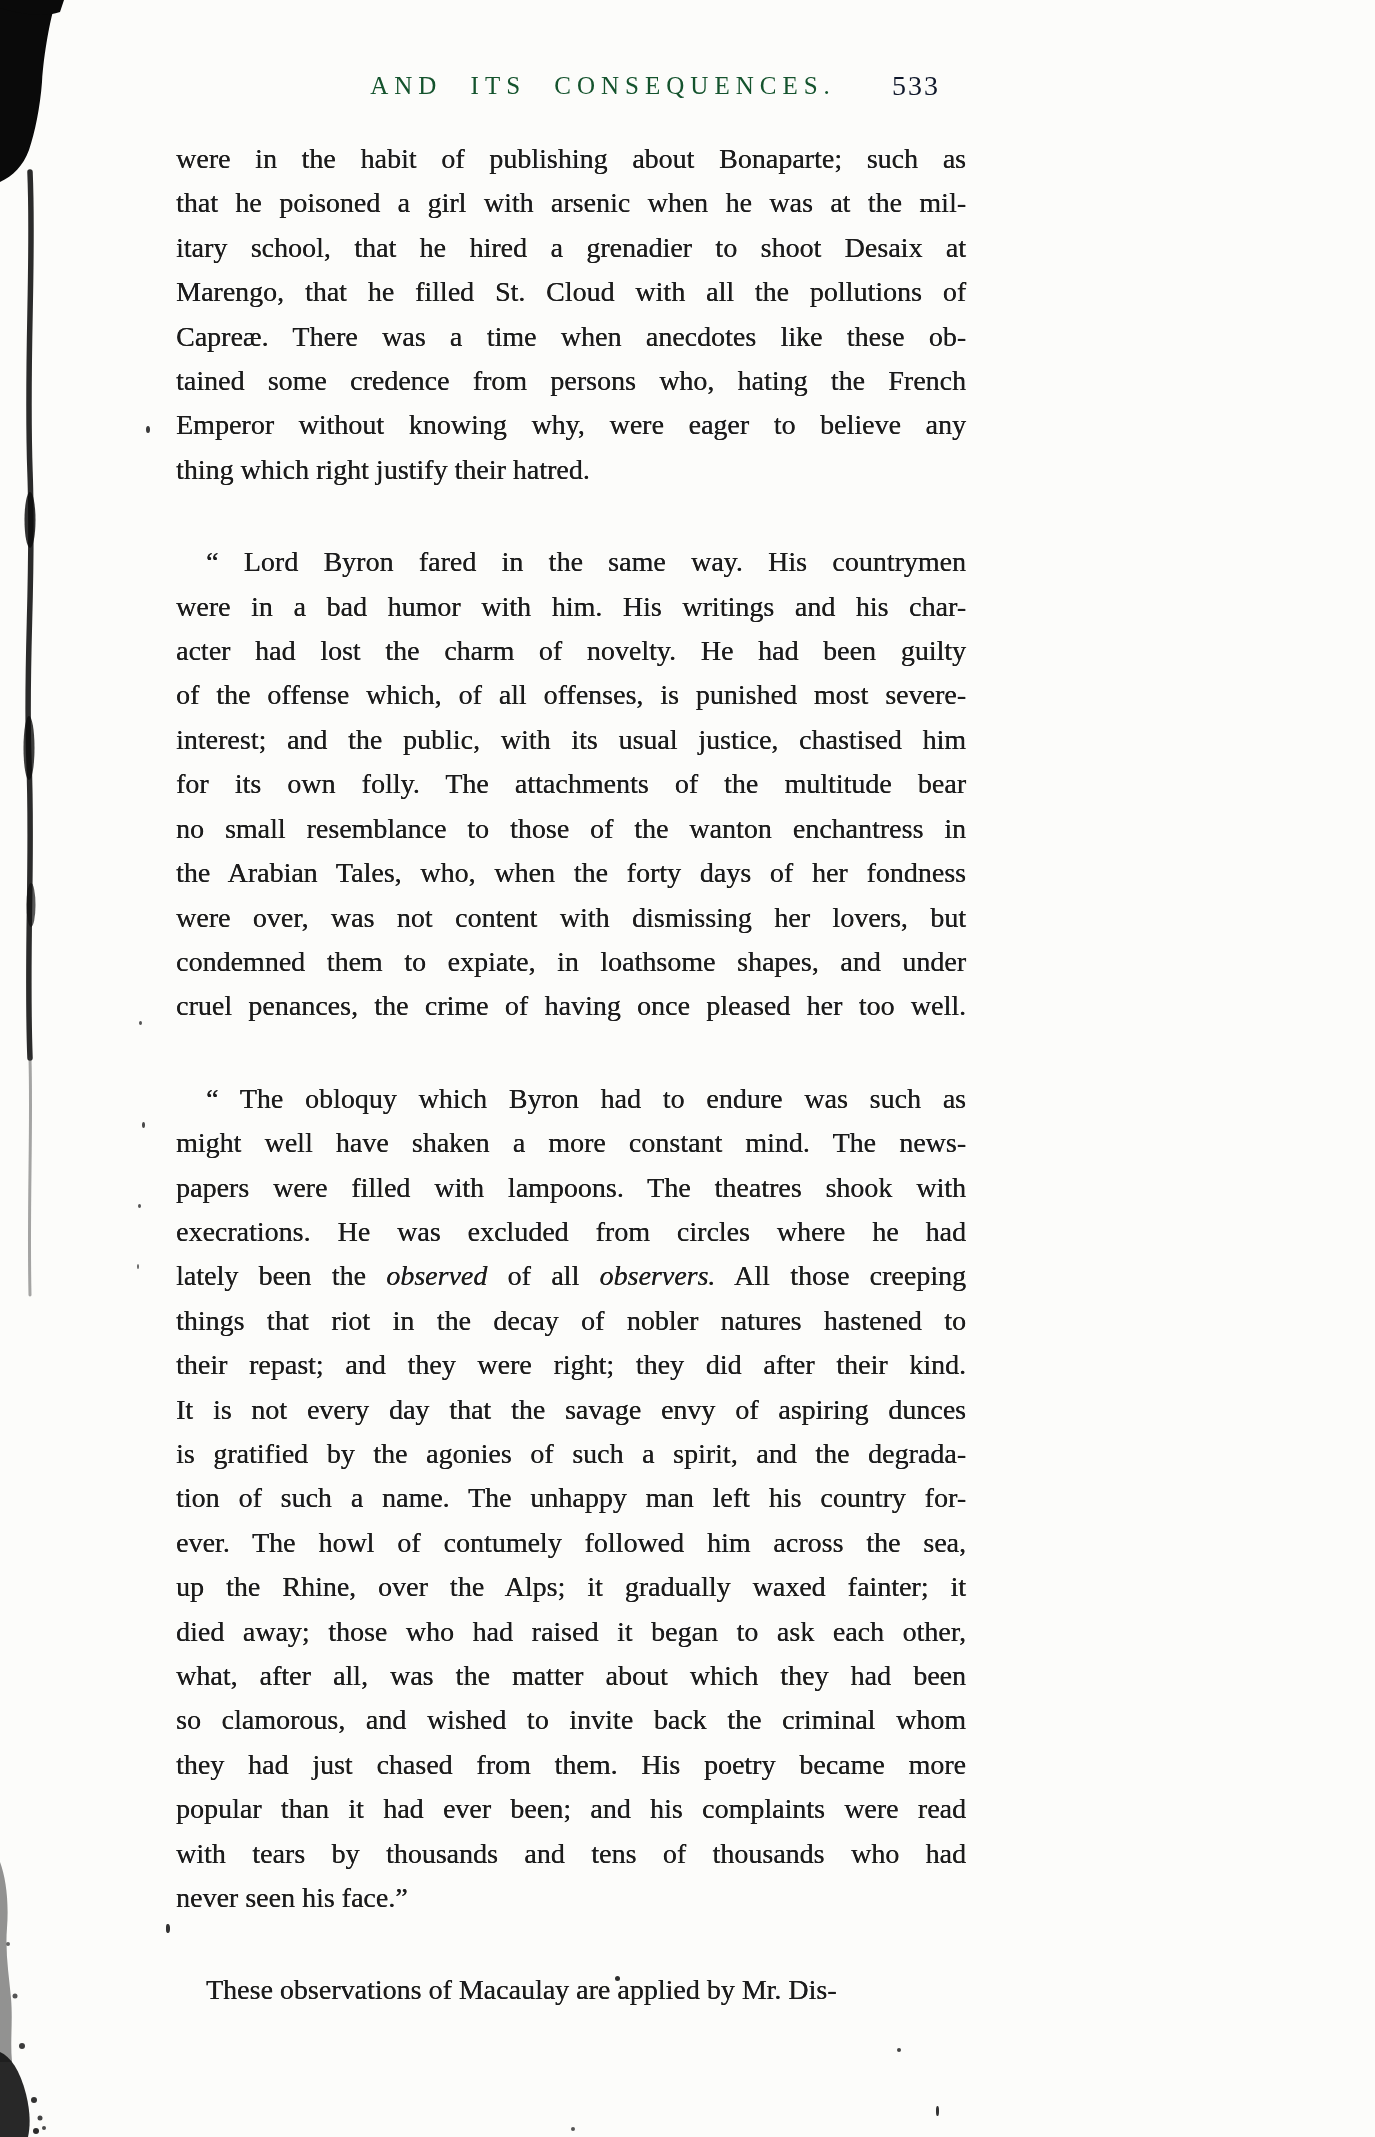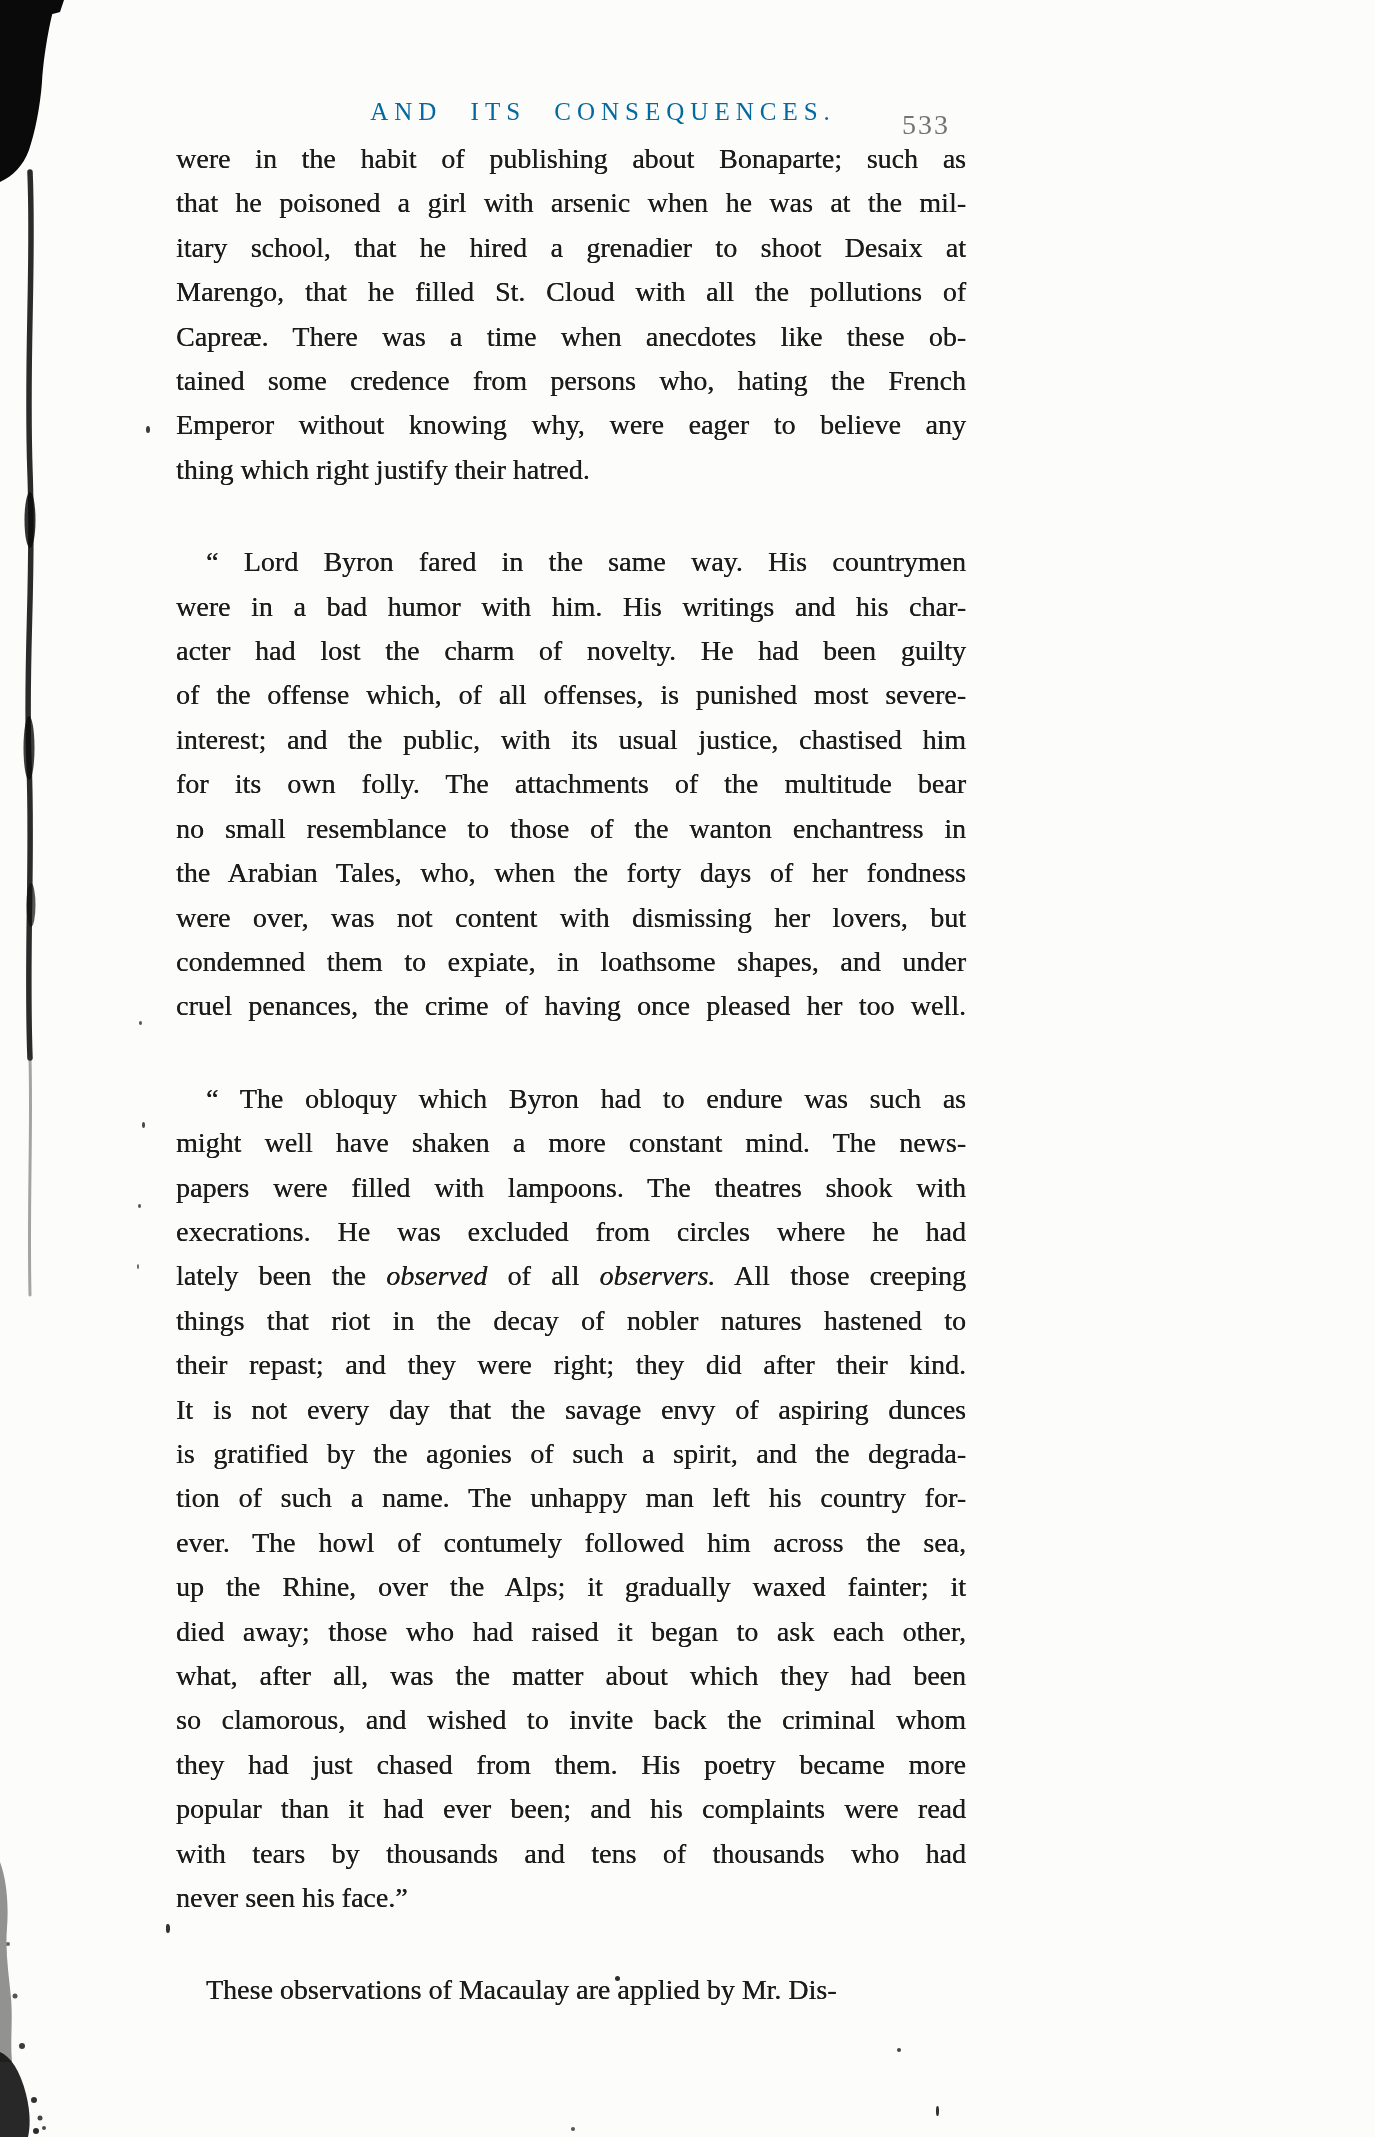--- a/index.html
+++ b/index.html
@@ -23,31 +23,29 @@
   }
   .running-head .title {
     position: absolute;
     left: calc(50% + 32px);
     transform: translateX(-50%);
     top: 2px;
     font-size: 25px;
     letter-spacing: 6px;
     word-spacing: 16px;
     white-space: nowrap;
-    color: #0369a1;
-    margin-top: 26px;
+    color: #14532d;
   }
   .running-head .folio {
     position: absolute;
-    right: 16px;
+    right: 26px;
     top: 0;
     font-size: 28px;
     letter-spacing: 2px;
-    color: #737373;
-    margin-top: 39px;
+    color: #0f172a;
   }
   .text-block {
     position: absolute;
     left: 176px;
     top: 137px;
     width: 790px;
     font-size: 28px;
     line-height: 44.4px;
     text-shadow: 0.25px 0 0 currentColor;
   }

